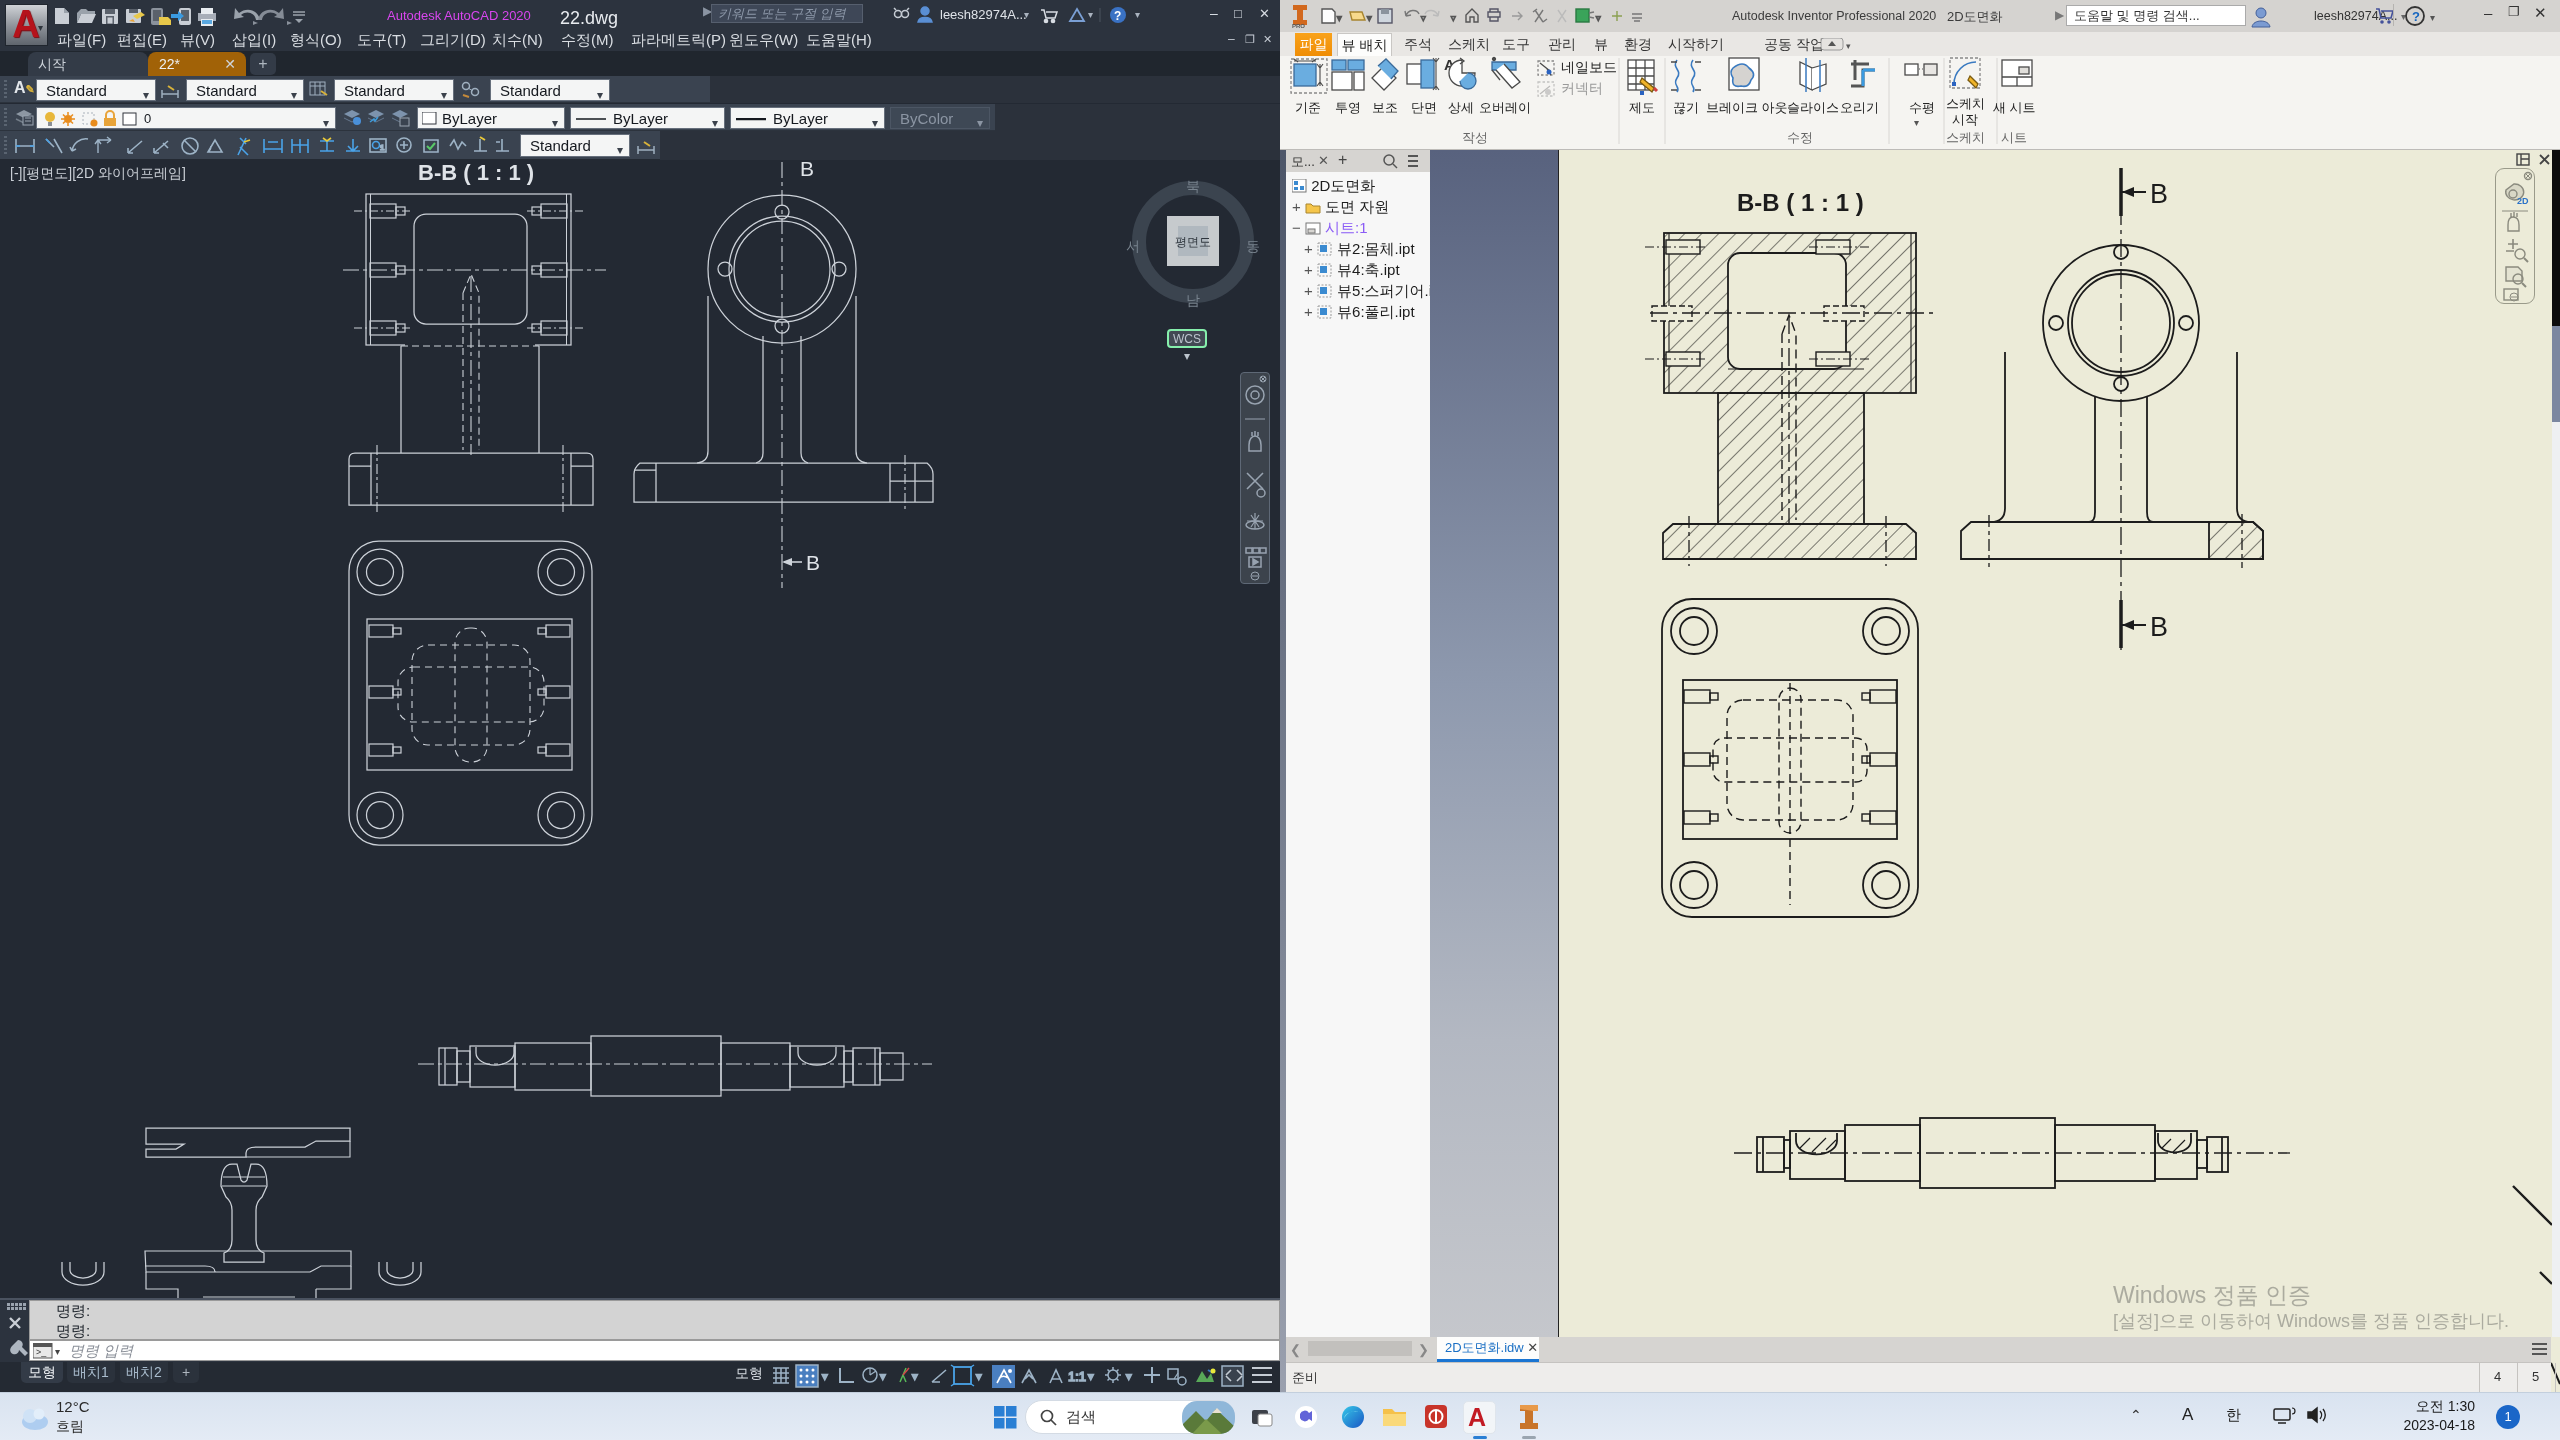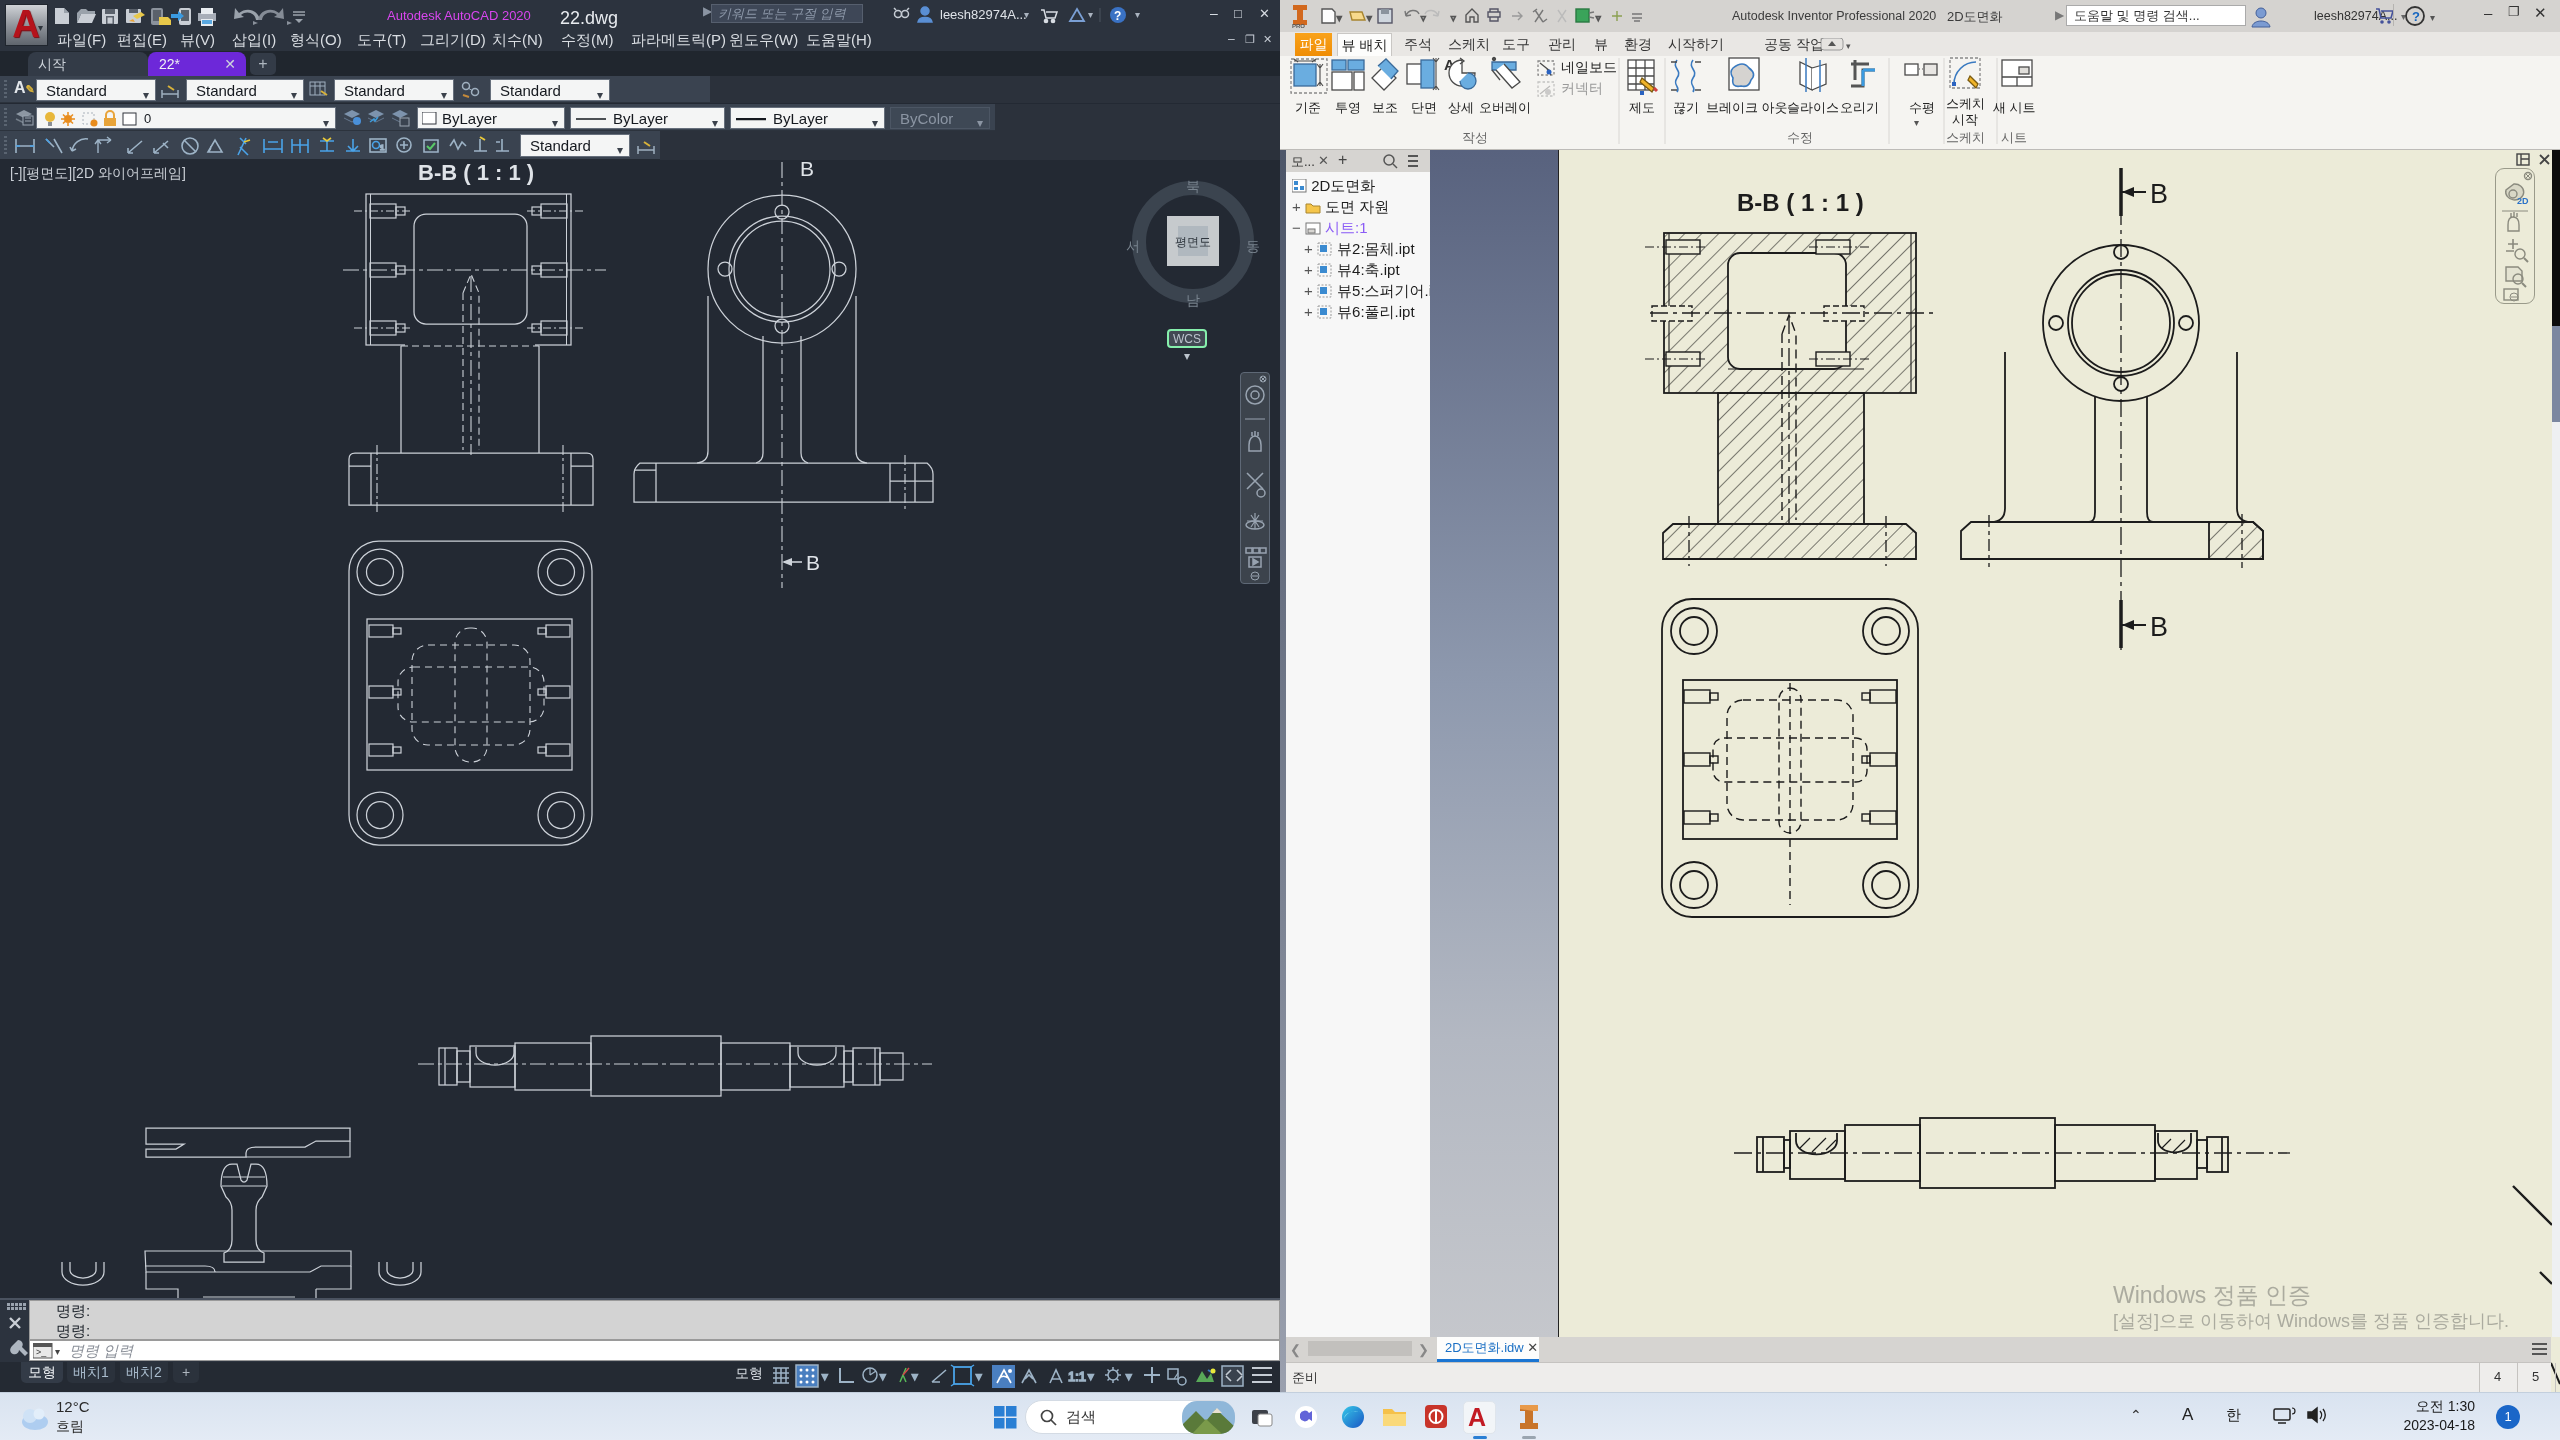--- a/index.html
+++ b/index.html
@@ -93,21 +93,21 @@
   <div class="abs mi" style="left:561px;top:31px;">수정(M)</div>
   <div class="abs mi" style="left:631px;top:31px;">파라메트릭(P)</div>
   <div class="abs mi" style="left:729px;top:31px;">윈도우(W)</div>
   <div class="abs mi" style="left:806px;top:31px;">도움말(H)</div>
   <div class="abs" style="left:1228px;top:32px;color:#c6ccd4;font-size:12px;">–</div>
   <div class="abs" style="left:1245px;top:33px;color:#c6ccd4;font-size:11px;">❐</div>
   <div class="abs" style="left:1263px;top:33px;color:#c6ccd4;font-size:11px;">✕</div>
 
   <div class="abs" style="left:0;top:51px;width:1280px;height:25px;background:#20262e;"></div>
   <div class="abs" style="left:28px;top:52px;width:120px;height:24px;background:#333b47;border-radius:8px 8px 0 0;color:#ccd2d9;font-size:14px;line-height:24px;padding-left:10px;">시작</div>
-  <div class="abs" style="left:148px;top:52px;width:98px;height:24px;background:#6d28d9;border-radius:8px 8px 0 0;color:#eef1f4;font-size:14px;line-height:24px;padding-left:11px;">22*<span style="position:absolute;right:10px;color:#cfd5dc;">✕</span></div>
+  <div class="abs" style="left:148px;top:52px;width:98px;height:24px;background:#a16207;border-radius:8px 8px 0 0;color:#eef1f4;font-size:14px;line-height:24px;padding-left:11px;">22*<span style="position:absolute;right:10px;color:#cfd5dc;">✕</span></div>
   <div class="abs" style="left:250px;top:53px;width:26px;height:22px;background:#333b47;border-radius:5px;color:#aeb6bf;font-size:16px;text-align:center;line-height:22px;">+</div>
 
   <div class="abs" style="left:0;top:76px;width:1280px;height:27px;background:#2b313b;"></div>
   <div class="abs" style="left:0;top:76px;width:710px;height:27px;background:#3a4350;border-bottom:1px solid #2c333d;"></div>
   <div class="abs" style="left:4px;top:80px;width:3px;height:18px;background:repeating-linear-gradient(180deg,#5a6471 0 2px,#3a4350 2px 4px);"></div>
   <div class="abs" style="left:14px;top:79px;color:#e3e7eb;font-size:16px;font-weight:bold;">A<span style="color:#d8b23a;font-size:11px;">✎</span></div>
   <div class="combo" style="left:36px;top:79px;width:120px;height:22px;">Standard<span class="car">▾</span></div>
   <svg class="abs" style="left:160px;top:80px;" width="22" height="20">
       <path d="M2,14 h16 m-16,-4 v8 m16,-8 v8" stroke="#9fb0bf" fill="none" stroke-width="1.5"></path>
       <path d="M8,6 l6,4" stroke="#d8b23a" stroke-width="2"></path>

